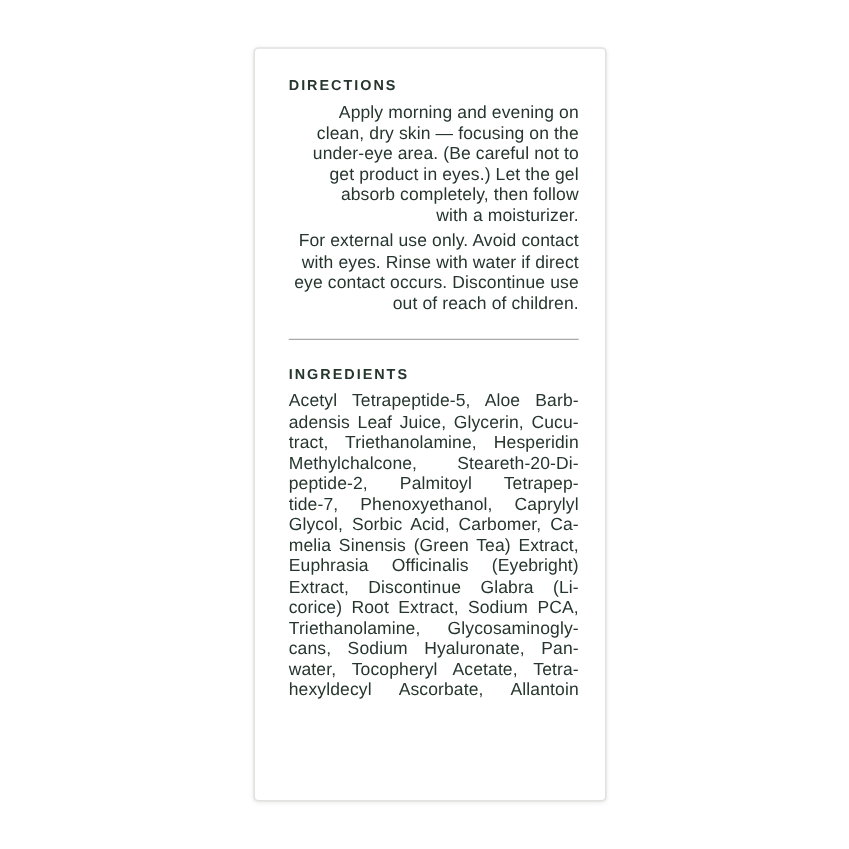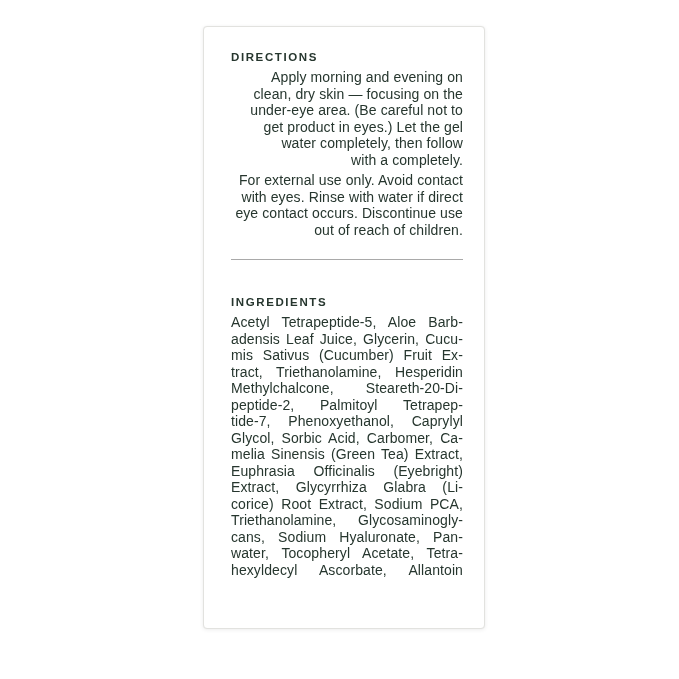--- a/index.html
+++ b/index.html
@@ -14,21 +14,21 @@
   body{
     background:var(--page-bg);
     font-family:"Liberation Sans", sans-serif;
     color:var(--text);
     position:relative;
     overflow:hidden;
   }
   .label-panel{
     position:absolute;
     left:203px;
-    top:26px;
+    top:38px;
     width:282px;
     height:603px;
     background:var(--panel-bg);
     border:1px solid var(--panel-border);
     border-radius:4px;
     box-shadow:0 1px 4px rgba(0,0,0,0.07), 0 0 1px rgba(0,0,0,0.05);
     padding:24px 21px 7px 27px;
   }
   .section-heading{
     font-size:11.5px;
@@ -51,21 +51,21 @@
     margin-top:4px;
   }
   .section-divider{
     border:none;
     border-top:1px solid var(--divider);
     height:0;
     margin-top:21px;
     margin-bottom:0;
   }
   .ingredients-heading{
-    margin-top:36px;
+    margin-top:22px;
   }
   .ing-block{
     margin-top:6px;
     font-size:14px;
     line-height:16.5px;
     letter-spacing:0.1px;
   }
   .ing-line{
     text-align:justify;
     text-align-last:justify;
@@ -77,49 +77,48 @@
 <div class="label-panel">
 
   <section>
     <h2 class="section-heading">DIRECTIONS</h2>
 
     <div class="body-block">
         <div class="body-line">Apply morning and evening on</div>
         <div class="body-line">clean, dry skin — focusing on the</div>
         <div class="body-line">under-eye area. (Be careful not to</div>
         <div class="body-line">get product in eyes.) Let the gel</div>
-        <div class="body-line">water completely, then follow</div>
-        <div class="body-line">with a completely.</div>
+        <div class="body-line">absorb completely, then follow</div>
+        <div class="body-line">with a moisturizer.</div>
       </div>
 
     <div class="body-block para-2">
         <div class="body-line">For external use only. Avoid contact</div>
         <div class="body-line">with eyes. Rinse with water if direct</div>
         <div class="body-line">eye contact occurs. Discontinue use</div>
         <div class="body-line">out of reach of children.</div>
       </div>
   </section>
 
   <hr class="section-divider">
 
   <section>
     <h2 class="section-heading ingredients-heading">INGREDIENTS</h2>
 
     <div class="ing-block">
         <div class="ing-line">Acetyl Tetrapeptide-5, Aloe Barb-</div>
         <div class="ing-line">adensis Leaf Juice, Glycerin, Cucu-</div>
-        <div class="ing-line">mis Sativus (Cucumber) Fruit Ex-</div>
         <div class="ing-line">tract, Triethanolamine, Hesperidin</div>
         <div class="ing-line">Methylchalcone, Steareth-20-Di-</div>
         <div class="ing-line">peptide-2, Palmitoyl Tetrapep-</div>
         <div class="ing-line">tide-7, Phenoxyethanol, Caprylyl</div>
         <div class="ing-line">Glycol, Sorbic Acid, Carbomer, Ca-</div>
         <div class="ing-line">melia Sinensis (Green Tea) Extract,</div>
         <div class="ing-line">Euphrasia Officinalis (Eyebright)</div>
-        <div class="ing-line">Extract, Glycyrrhiza Glabra (Li-</div>
+        <div class="ing-line">Extract, Discontinue Glabra (Li-</div>
         <div class="ing-line">corice) Root Extract, Sodium PCA,</div>
         <div class="ing-line">Triethanolamine, Glycosaminogly-</div>
         <div class="ing-line">cans, Sodium Hyaluronate, Pan-</div>
         <div class="ing-line">water, Tocopheryl Acetate, Tetra-</div>
         <div class="ing-line">hexyldecyl Ascorbate, Allantoin</div>
       </div>
   </section>
 
 </div>
 

